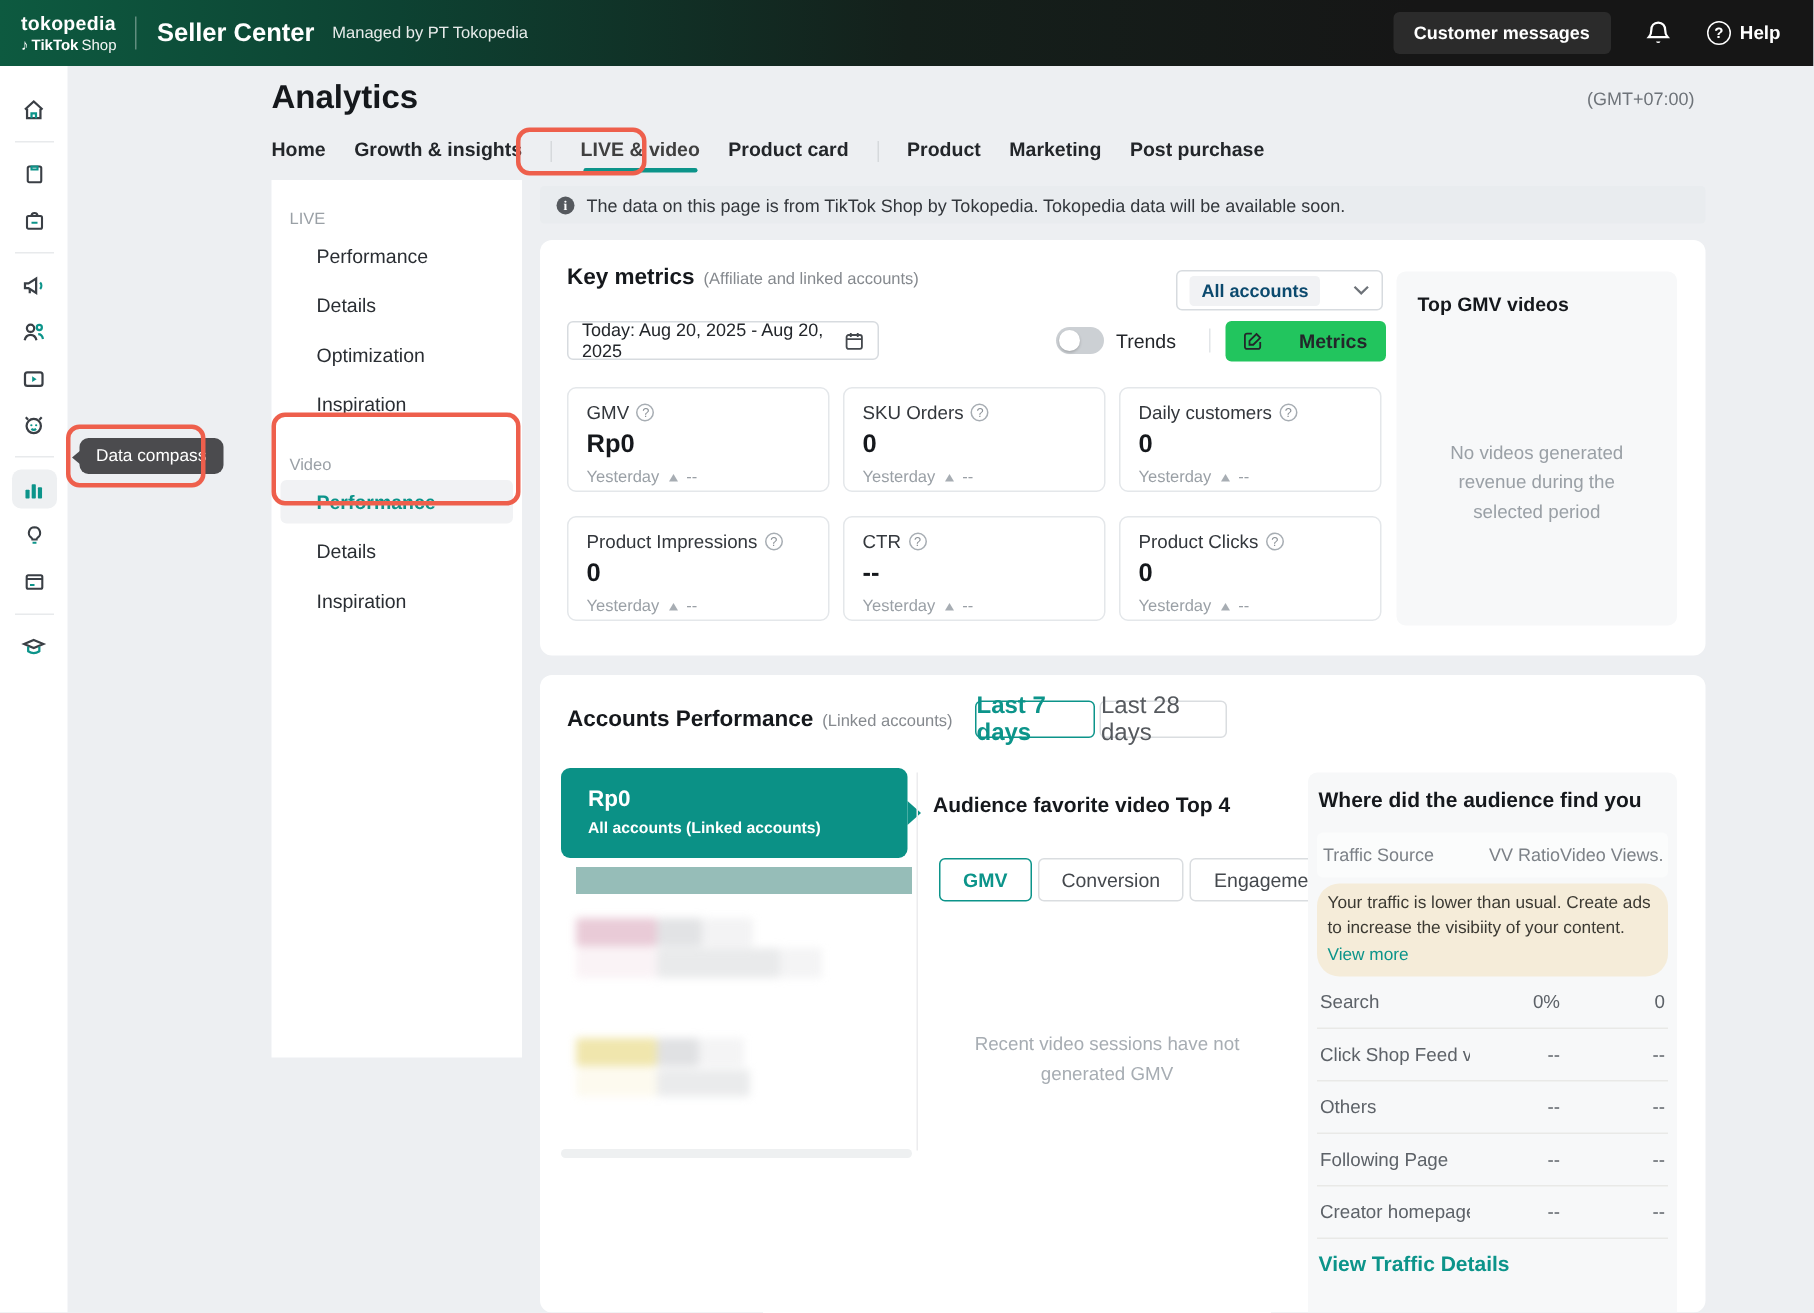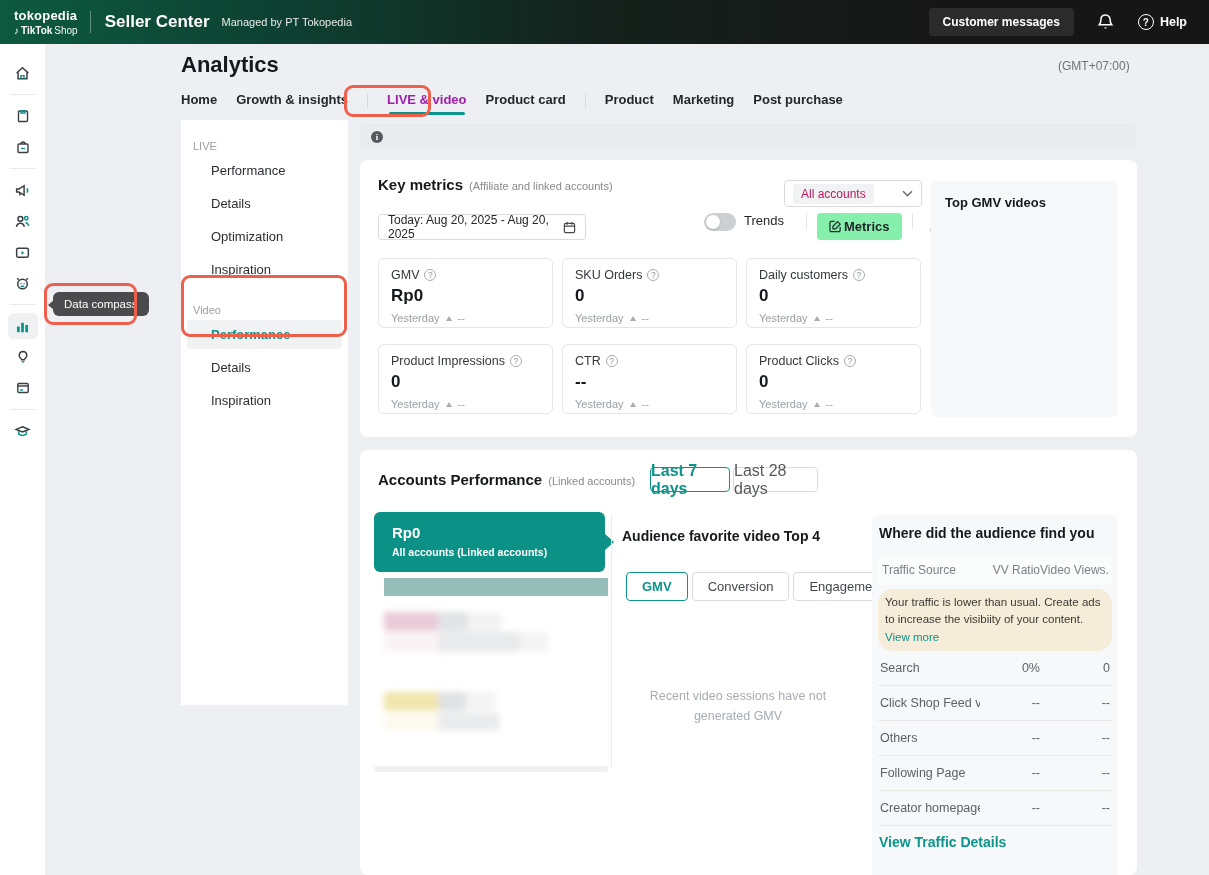--- a/index.html
+++ b/index.html
@@ -46,21 +46,21 @@
   }
   .tooltip:before {
     content:""; position:absolute; left:-5px; top:8px;
     border-top:5px solid transparent; border-bottom:5px solid transparent; border-right:6px solid #4b4b4e;
   }
   
   .page-title { position:absolute; left:181px; top:52px; font-size:22px; font-weight:700; color:#15181c; }
   .gmt { position:absolute; left:1058px; top:59px; font-size:12px; color:#6e7379; }
   .tabs { position:absolute; left:181px; top:92px; display:flex; align-items:center; gap:19px; }
   .tab { font-size:13px; font-weight:700; color:#23262a; cursor:pointer; padding-bottom:8px; position:relative; }
-  .tab.active { color:#a21caf; }
+  .tab.active { color:#404040; }
   .tab.active:after { content:""; position:absolute; left:2px; right:2px; bottom:0; height:3px; background:#0c948a; border-radius:2px; }
   .tab-sep { width:1px; height:14px; background:#d6d9dc; margin-bottom:6px; }
   
   .subnav { position:absolute; left:181px; top:120px; width:167px; height:585px; background:#fff; }
   .subnav-section { font-size:11px; color:#9aa0a6; padding:0 0 0 12px; margin-top:20px; }
   .subnav-item { font-size:13px; color:#2a2e33; padding:7px 0 7px 24px; margin:4px 6px; cursor:pointer; border-radius:4px; }
   .subnav-item.active { background:#f1f2f4; color:#0c948a; font-weight:700; }
   
   .info-banner {
     position:absolute; left:360px; top:124px; width:777px; height:25px;
@@ -72,31 +72,31 @@
   
   .card { position:absolute; background:#fff; border-radius:8px; }
   #km-card { left:360px; top:160px; width:777px; height:277px; }
   #ap-card { left:360px; top:450px; width:777px; height:425px; }
   .sec-title-row { position:absolute; display:flex; align-items:baseline; gap:6px; }
   .sec-title { font-size:15px; font-weight:700; color:#15181c; }
   .sec-sub { font-size:11px; color:#85898e; }
   
   .acct-select { position:absolute; left:424px; top:20px; width:138px; height:27px; border:1px solid #d7dbdf; border-radius:4px;
     display:flex; align-items:center; padding:0 8px; cursor:pointer; background:#fff; }
-  .acct-pill { background:#f1f2f4; border-radius:3px; font-size:12px; font-weight:400; padding:3px 8px; color:#be185d; }
+  .acct-pill { background:#f1f2f4; border-radius:3px; font-size:12px; font-weight:700; padding:3px 8px; color:#0c4a6e; }
   .acct-chevron { margin-left:auto; color:#6e7379; display:flex; }
   .date-picker { position:absolute; left:18px; top:54px; width:208px; height:26px; border:1px solid #d7dbdf; border-radius:4px;
     display:flex; align-items:center; gap:6px; padding:0 9px; font-size:12px; color:#23262a; cursor:pointer; background:#fff; }
-  .km-controls { position:absolute; left:344px; top:53px; height:28px; display:flex; align-items:flex-start; }
+  .km-controls { position:absolute; left:344px; top:53px; height:28px; display:flex; align-items:center; }
   .toggle { width:32px; height:18px; border-radius:9px; background:#ccd0d4; position:relative; cursor:pointer; flex:none; }
   .toggle .knob { position:absolute; left:2px; top:2px; width:14px; height:14px; background:#fff; border-radius:50%; box-shadow:0 1px 2px rgba(0,0,0,.2); }
   .trends-label { font-size:13px; color:#23262a; margin:0 12px 0 8px; }
   .vsep { width:1px; height:16px; background:#e2e5e8; margin:0 10px; }
-  .metrics-btn { height:27px; background:#86efac; border:none; border-radius:4px; font-size:13px; font-weight:700; color:#23262a;
-    display:flex; align-items:center; gap:2px; padding:0 12px; cursor:pointer; font-family:inherit; }
+  .metrics-btn { height:27px; background:#22c55e; border:none; border-radius:4px; font-size:13px; font-weight:700; color:#23262a;
+    display:flex; align-items:center; gap:24px; padding:0 12px; cursor:pointer; font-family:inherit; }
   .icon-btn { width:26px; height:26px; display:flex; align-items:center; justify-content:center; cursor:pointer; border-radius:4px; }
   
   .metric-grid { position:absolute; left:18px; top:98px; display:grid; grid-template-columns:repeat(3,175px); grid-auto-rows:70px; column-gap:9px; row-gap:16px; }
   .metric-card { border:1px solid #e4e7ea; border-radius:6px; padding:9px 12px; }
   .m-label-row { display:flex; align-items:center; gap:5px; font-size:12.5px; color:#33373c; }
   .q-circle { width:12px; height:12px; border:1px solid #a7adb3; border-radius:50%; color:#8a9096; font-size:8.5px;
     display:flex; align-items:center; justify-content:center; flex:none; }
   .m-value { font-size:17px; font-weight:700; color:#15181c; margin-top:4px; }
   .m-compare { margin-top:6px; font-size:11px; color:#9aa0a6; display:flex; align-items:center; gap:6px; }
   .tri-up { width:0; height:0; border-left:3.5px solid transparent; border-right:3.5px solid transparent; border-bottom:5px solid #a7adb3; display:inline-block; }
@@ -276,20 +276,21 @@
   <div class="subnav-item">Inspiration</div>
   <div class="subnav-section">Video</div>
   <div class="subnav-item active">Performance</div>
   <div class="subnav-item">Details</div>
   <div class="subnav-item">Inspiration</div>
 </div>
 <div class="red-box" style="left:181px; top:275px; width:166px; height:62px;"></div>
 
 <div class="info-banner">
   <span class="info-dot">i</span>
+  <span>The data on this page is from TikTok Shop by Tokopedia. Tokopedia data will be available soon.</span>
 </div>
 
 <div class="card" id="km-card">
   <div class="sec-title-row" style="left:18px; top:16px;">
     <span class="sec-title">Key metrics</span>
     <span class="sec-sub">(Affiliate and linked accounts)</span>
   </div>
 
   <div class="acct-select">
     <span class="acct-pill">All accounts</span>
@@ -411,20 +412,21 @@
       <div class="m-compare">
           <span>Yesterday</span>
           <span class="tri-up"></span>
           <span>--</span>
         </div>
     </div>
   </div>
 
   <div class="top-gmv">
     <div class="top-gmv-title">Top GMV videos</div>
+    <div class="top-gmv-empty">No videos generated revenue during the selected period</div>
   </div>
 </div>
 
 <div class="card" id="ap-card">
   <div class="sec-title-row" style="left:18px; top:21px;">
     <span class="sec-title">Accounts Performance</span>
     <span class="sec-sub">(Linked accounts)</span>
   </div>
   <div class="range-btn active" style="left:290px; width:80px;">Last 7 days</div>
   <div class="range-btn idle" style="left:373px; width:85px;">Last 28 days</div>

